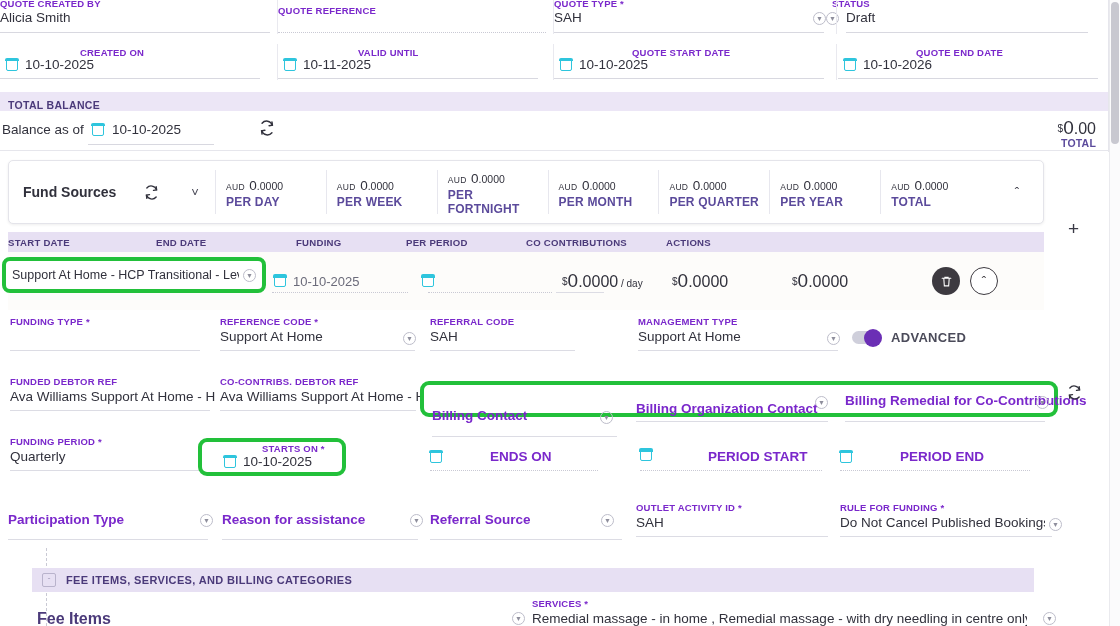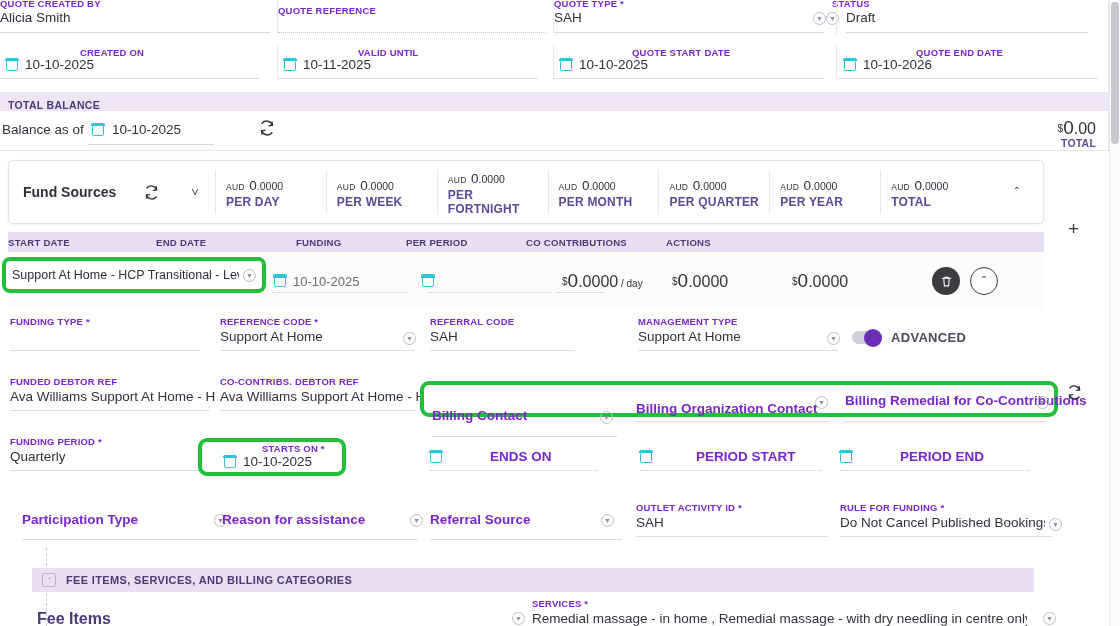--- a/index.html
+++ b/index.html
@@ -497,37 +497,37 @@
     </div>
 
     <div class="fcell" style="left:430px;width:175px">
       <div style="position:absolute;top:13px;left:0;display:flex;align-items:center;gap:48px">
         <span class="cal"></span>
         <span class="fvalue ph">ENDS ON</span>
       </div>
       <div class="rule underline-dot" style="width:168px;border-bottom:1px dotted #c9c9d4"></div>
     </div>
     <div class="fcell" style="left:640px;width:190px">
-      <div style="position:absolute;top:13px;left:0;display:flex;align-items:center;gap:44px">
+      <div style="position:absolute;top:13px;left:0;display:flex;align-items:flex-start;gap:56px">
         <span class="cal"></span>
         <span class="fvalue ph">PERIOD START</span>
       </div>
       <div class="rule underline-dot" style="width:182px;border-bottom:1px dotted #c9c9d4"></div>
     </div>
     <div class="fcell" style="left:840px;width:195px">
       <div style="position:absolute;top:13px;left:0;display:flex;align-items:center;gap:48px">
         <span class="cal"></span>
         <span class="fvalue ph">PERIOD END</span>
       </div>
       <div class="rule underline-dot" style="width:190px;border-bottom:1px dotted #c9c9d4"></div>
     </div>
   </div>
 
   <div class="frow" style="top:502px">
-    <div class="fcell" style="left:22px;width:205px">
+    <div class="fcell" style="left:8px;width:205px">
       <div class="fval" style="top:10px"><span class="fvalue ph">Participation Type</span></div>
       <div class="chev" style="position:absolute;right:0px;top:12px">▼</div>
       <div class="rule" style="width:200px;bottom:2px"></div>
     </div>
     <div class="fcell" style="left:430px;width:202px">
       <div class="fval" style="top:10px"><span class="fvalue ph">Referral Source</span></div>
       <div class="chev" style="position:absolute;right:18px;top:12px">▼</div>
       <div class="rule" style="width:192px;bottom:2px"></div>
     </div>
     <div class="fcell" style="left:222px;width:205px">

